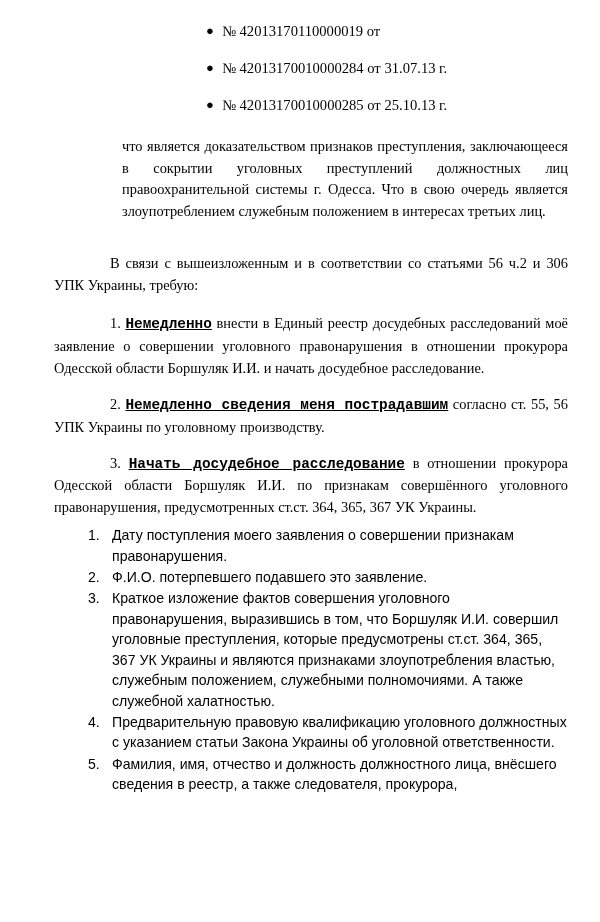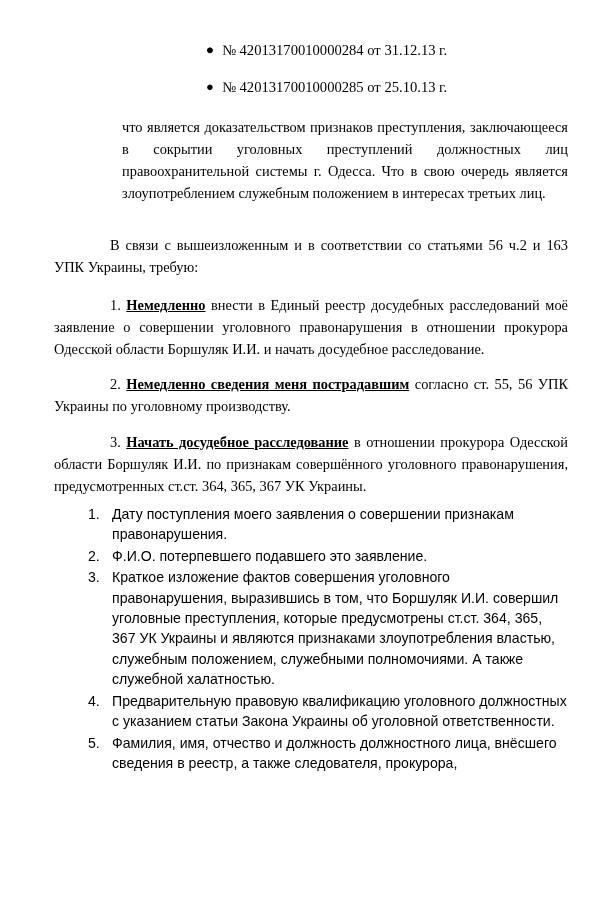--- a/index.html
+++ b/index.html
@@ -67,20 +67,21 @@
 
   .first-line-indent {
     text-indent: 56px;
   }
   .num-indent {
     text-indent: 56px;
   }
   u.bold-u {
     text-decoration: underline;
     font-weight: bold;
+    font-family: Liberation Mono, monospace;
   }
 
   
   ol.req-list {
     margin: 6px 0 0 0;
     padding: 0 6px 0 0;
     list-style: none;
     counter-reset: reqc;
   }
   ol.req-list > li {
@@ -103,34 +104,35 @@
   }
 </style>
 </head>
 <body>
 
 <div class="page">
 
   <ul class="ref-list">
     <li>
       <span class="bullet">●</span>
+      <span>№ 42013170110000019 от</span>
     </li>
     <li>
       <span class="bullet">●</span>
-      <span>№ 42013170010000284 от 31.12.13 г.</span>
+      <span>№ 42013170010000284 от 31.07.13 г.</span>
     </li>
     <li>
       <span class="bullet">●</span>
       <span>№ 42013170010000285 от 25.10.13 г.</span>
     </li>
   </ul>
 
   <p class="para p-intro">что является доказательством признаков преступления, заключающееся в сокрытии уголовных преступлений должностных лиц правоохранительной системы г. Одесса. Что в свою очередь является злоупотреблением служебным положением в интересах третьих лиц.</p>
 
-  <p class="para block p-gap-lg first-line-indent">В связи с вышеизложенным и в соответствии со статьями 56 ч.2 и 163 УПК Украины,  требую:</p>
+  <p class="para block p-gap-lg first-line-indent">В связи с вышеизложенным и в соответствии со статьями 56 ч.2 и 306 УПК Украины,  требую:</p>
 
   <p class="para block p-gap-md num-indent">
     <span>1.</span>
     <u class="bold-u">Немедленно</u><span> внести в Единый реестр досудебных расследований моё заявление о совершении уголовного правонарушения в отношении прокурора Одесской области Боршуляк И.И.  и начать досудебное расследование.</span>
   </p>
 
   <p class="para block p-gap-sm num-indent">
     <span>2.</span>
     <u class="bold-u">Немедленно сведения меня пострадавшим</u><span> согласно ст. 55, 56 УПК Украины по уголовному производству.</span>
   </p>

